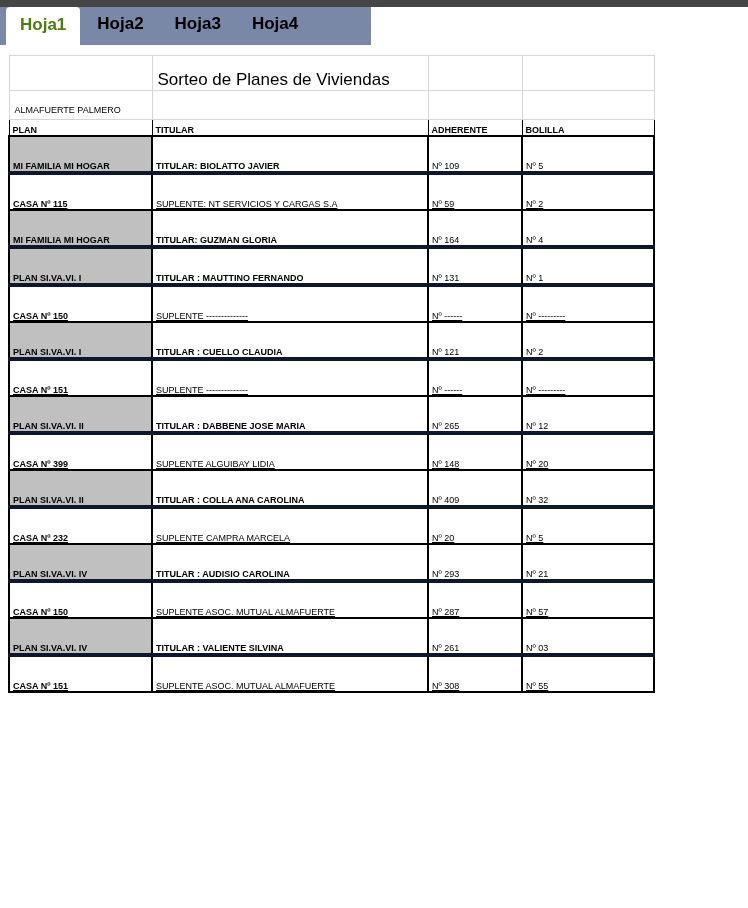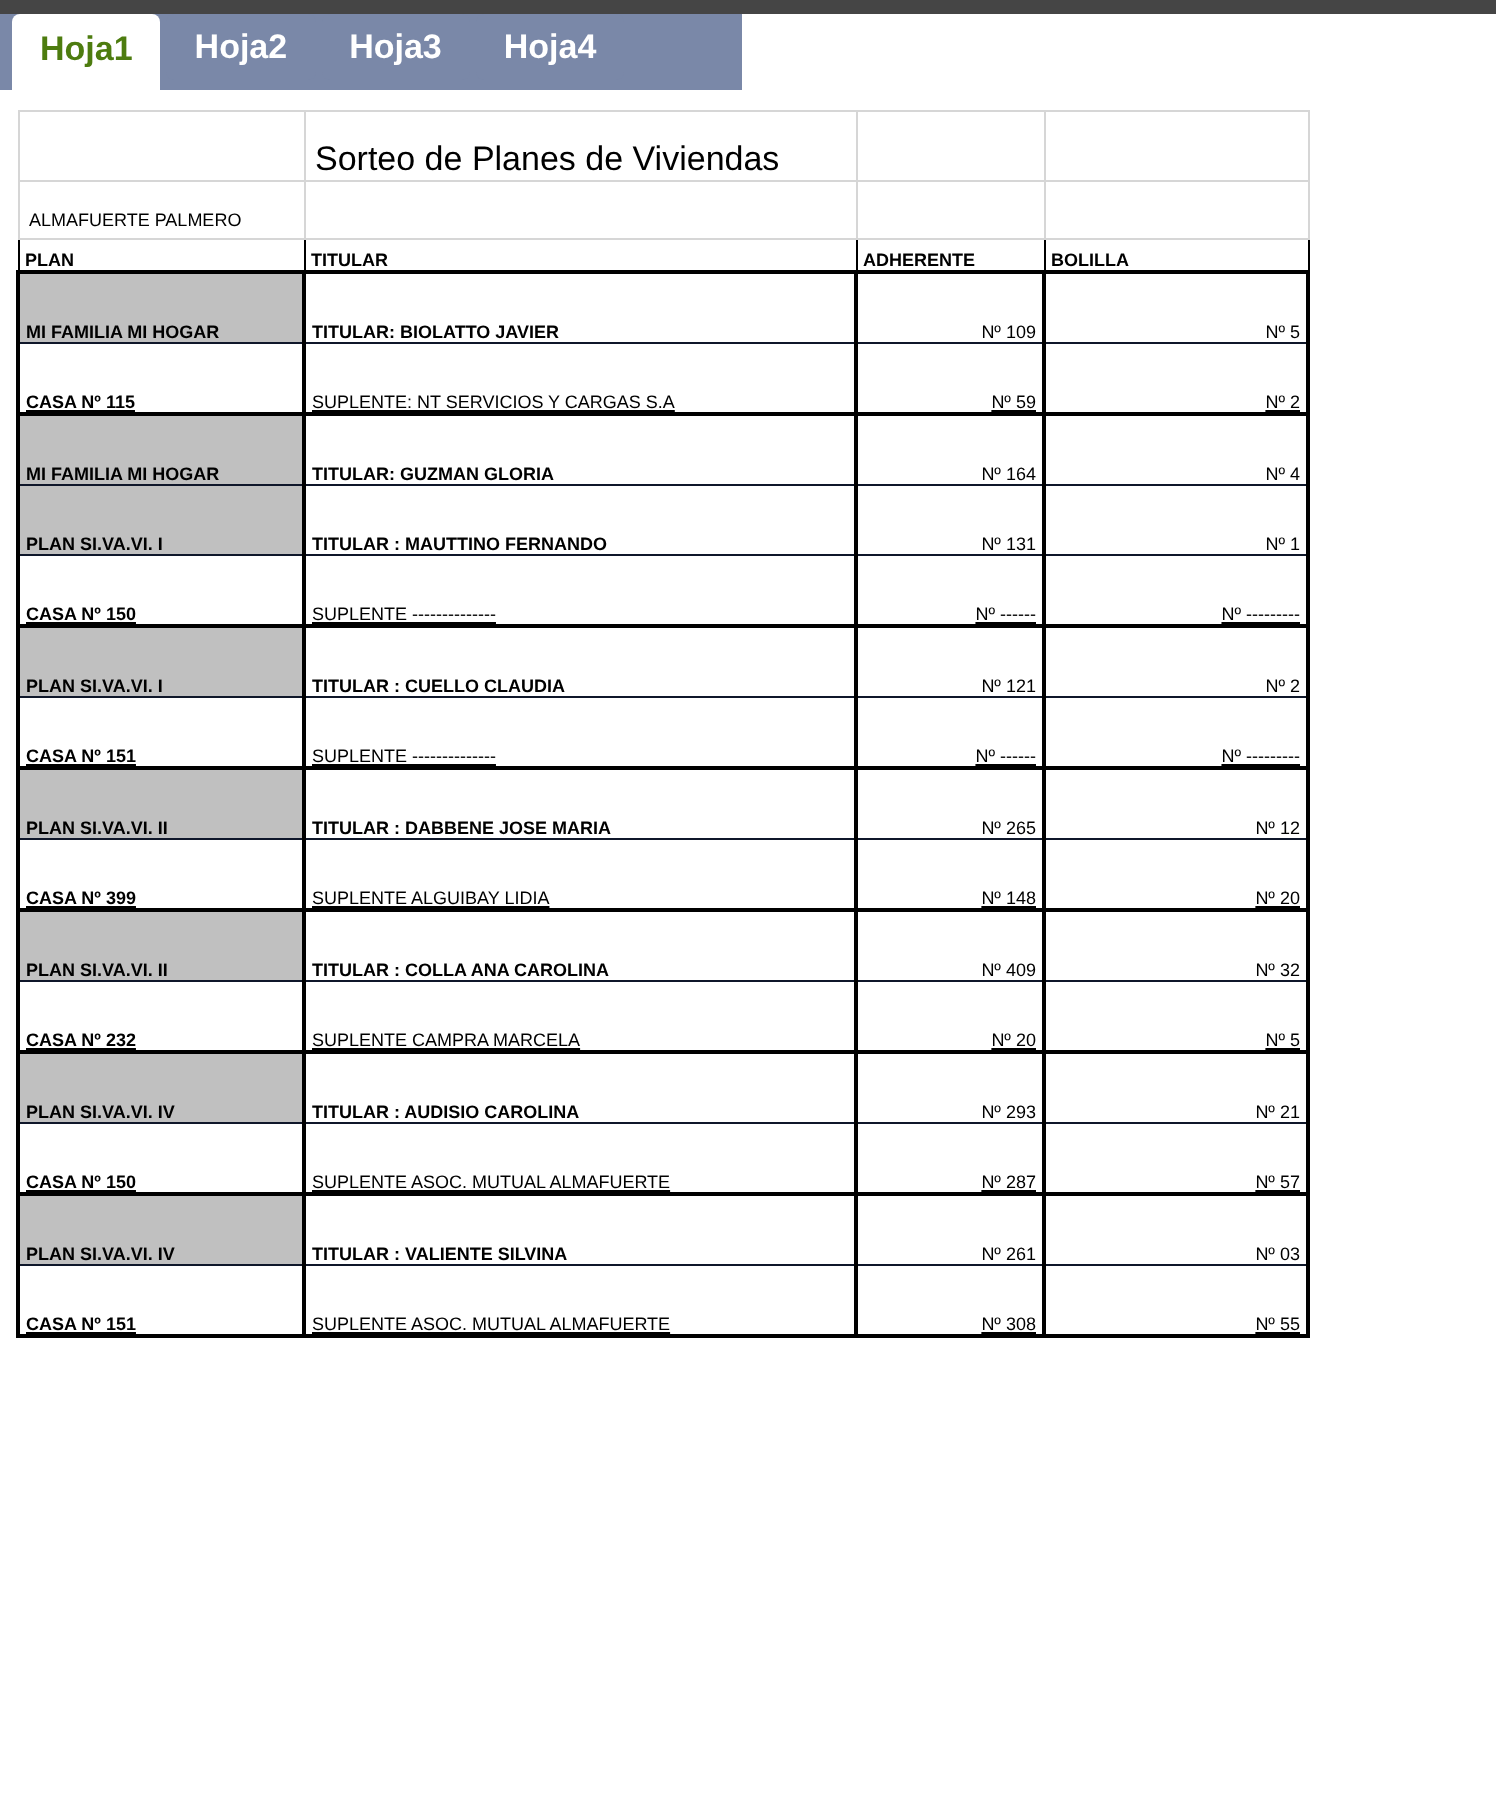--- a/index.html
+++ b/index.html
@@ -47,21 +47,21 @@
     align-items: flex-start;
   }
   .tab {
     height: 33px;
     line-height: 33px;
     padding: 0 14px;
     margin-right: 3px;
     border-radius: 4px;
     font-size: 17px;
     font-weight: bold;
-    color: #ffffff;
+    color: #000000;
     background: #7a88a8;
     text-align: center;
     box-sizing: border-box;
     white-space: nowrap;
   }
   .tab.active {
     background: #ffffff;
     color: #4d7c0f;
     height: 38px;
     line-height: 36px;
@@ -130,28 +130,28 @@
     padding-bottom: 2px;
   }
 
   
   .drow td {
     height: 34px;
     border-left: 2px solid #000;
     border-right: 2px solid #000;
     padding-bottom: 4px;
   }
-  .drow.titular td { border-bottom: 1px solid #0f172a; }
+  .drow.titular td { border-bottom: 4px solid #0f172a; }
   .drow.suplente td { border-bottom: 2px solid #000; text-decoration: underline; }
 
   .cell-plan   { font-weight: bold; font-size: 9px; }
   .cell-plan.shaded { background: #c0c0c0; }
   .cell-tit-b  { font-weight: bold; font-size: 9px; }
   .cell-tit-n  { font-weight: normal; font-size: 9px; }
-  .cell-num    { font-size: 9px; text-align: right; }
+  .cell-num    { font-size: 9px; }
 </style>
 </head>
 <body>
 
 <div class="top-strip"></div>
 <div class="tabbar-bg"></div>
 <div class="tabbar-white"></div>
 <div class="tabs" id="tabs">
     <div class="tab active">Hoja1</div>
     <div class="tab">Hoja2</div>

